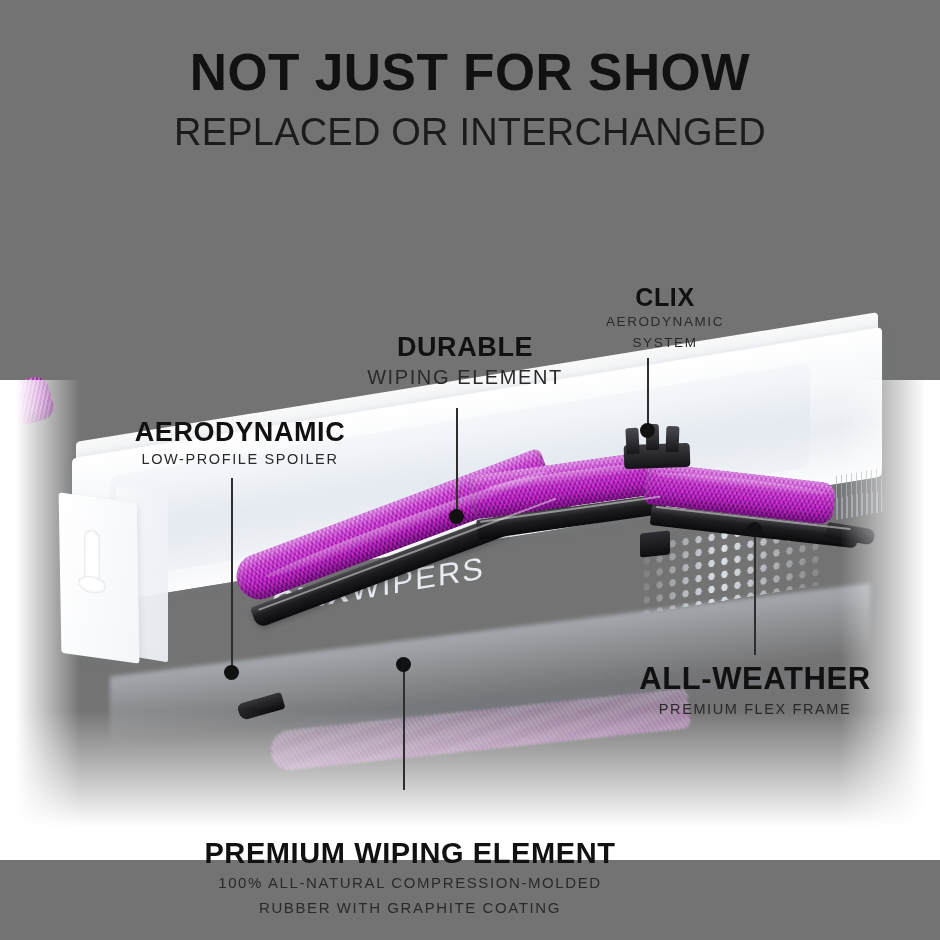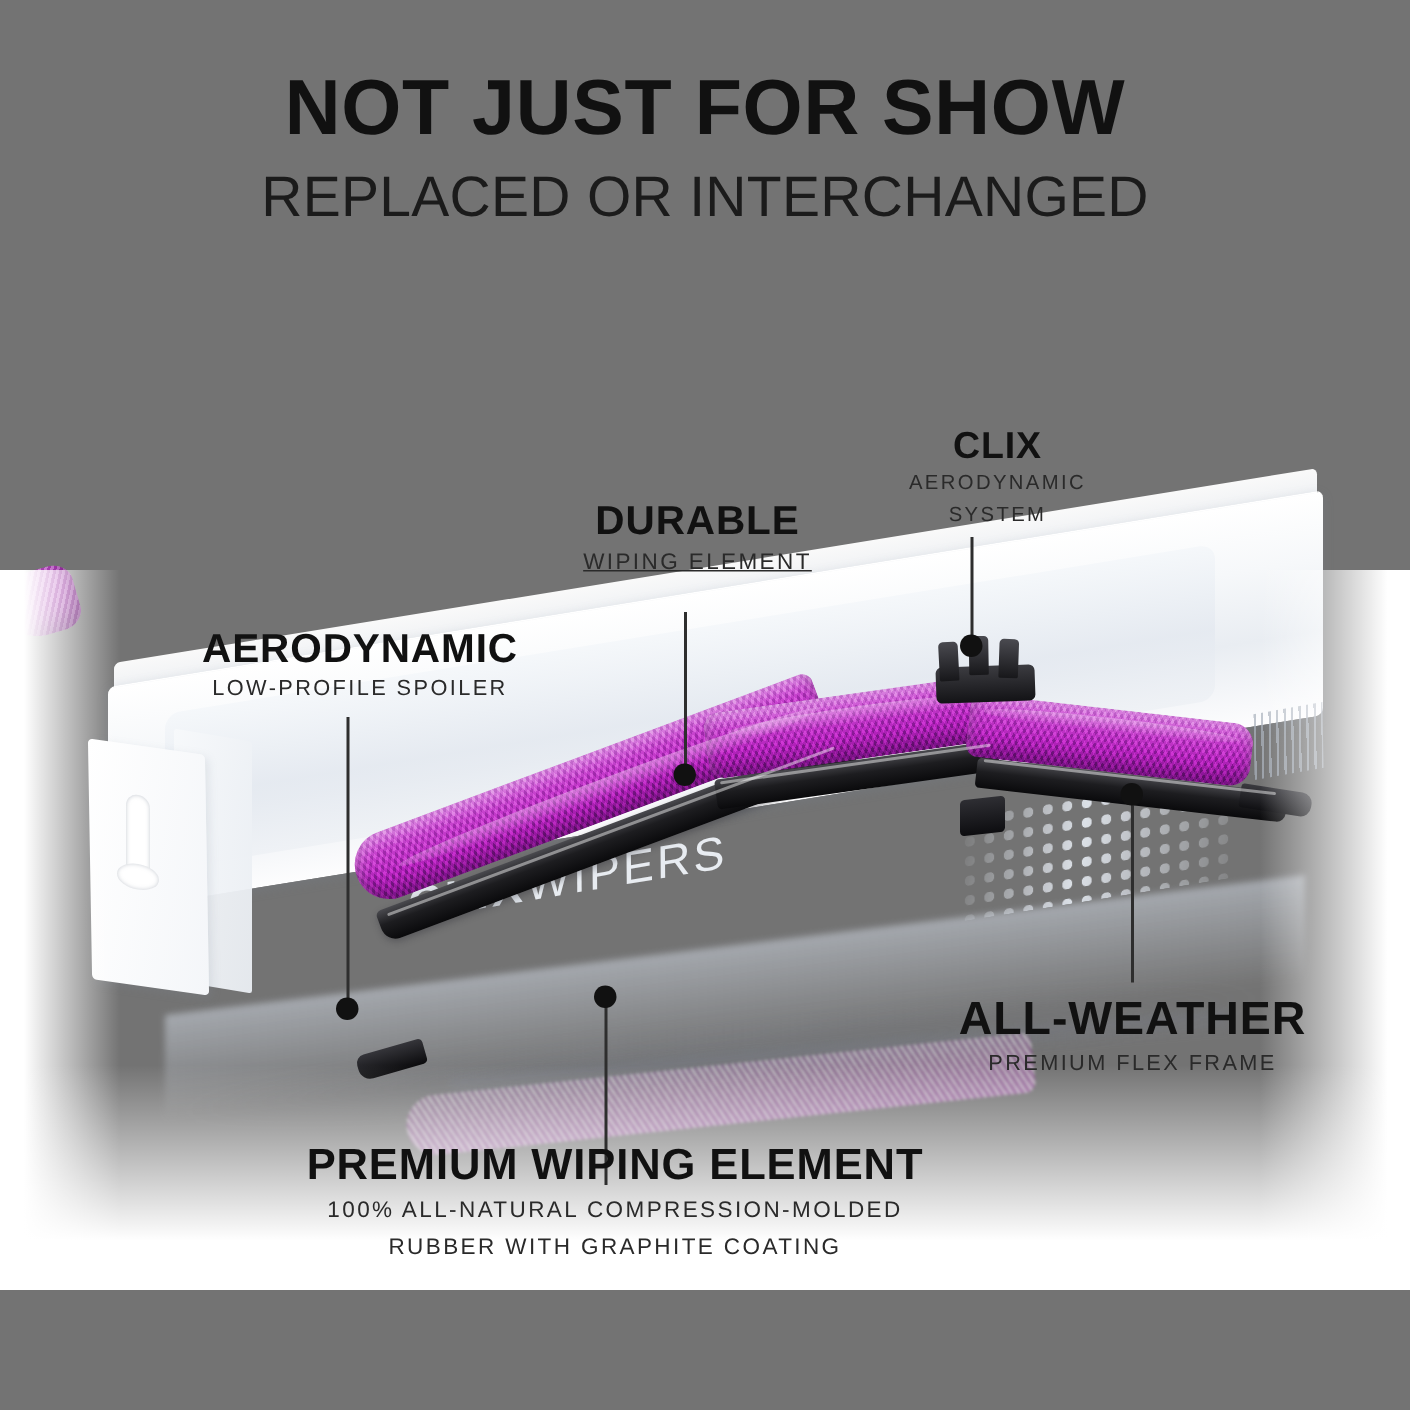--- a/index.html
+++ b/index.html
@@ -35,31 +35,31 @@
     font-weight:400; color:#2a2a2a; letter-spacing:1.6px;
     line-height:1.28; white-space:nowrap;
   }
 
   #co-aero       { left:40px;  top:418px; width:400px; }
   #co-aero .c-title { font-size:27px; }
   #co-aero .c-sub   { font-size:14.5px; margin-top:4px; }
 
   #co-durable    { left:310px; top:333px; width:310px; }
   #co-durable .c-title { font-size:27px; }
-  #co-durable .c-sub   { font-size:15px; margin-top:4px;text-decoration:underline; }
+  #co-durable .c-sub   { font-size:20px; margin-top:4px; }
 
   #co-clix       { left:545px; top:284px; width:240px; }
   #co-clix .c-title { font-size:25px; }
   #co-clix .c-sub   { font-size:13.5px; margin-top:3px; }
 
   #co-weather    { left:595px; top:663px; width:320px; }
   #co-weather .c-title { font-size:31px; }
   #co-weather .c-sub   { font-size:14.5px; margin-top:4px; }
 
-  #co-premium    { left:110px; top:762px; width:600px; }
+  #co-premium    { left:110px; top:838px; width:600px; }
   #co-premium .c-title { font-size:29px; }
   #co-premium .c-sub   { font-size:15px; margin-top:5px; }
 
   
   .leader { position:absolute; width:2px; background:#2e2e2e; }
   .dot { position:absolute; width:15px; height:15px; border-radius:50%; background:#111; }
 
   
   #scene { position:absolute; left:0; top:380px; width:940px; height:480px; }
 

